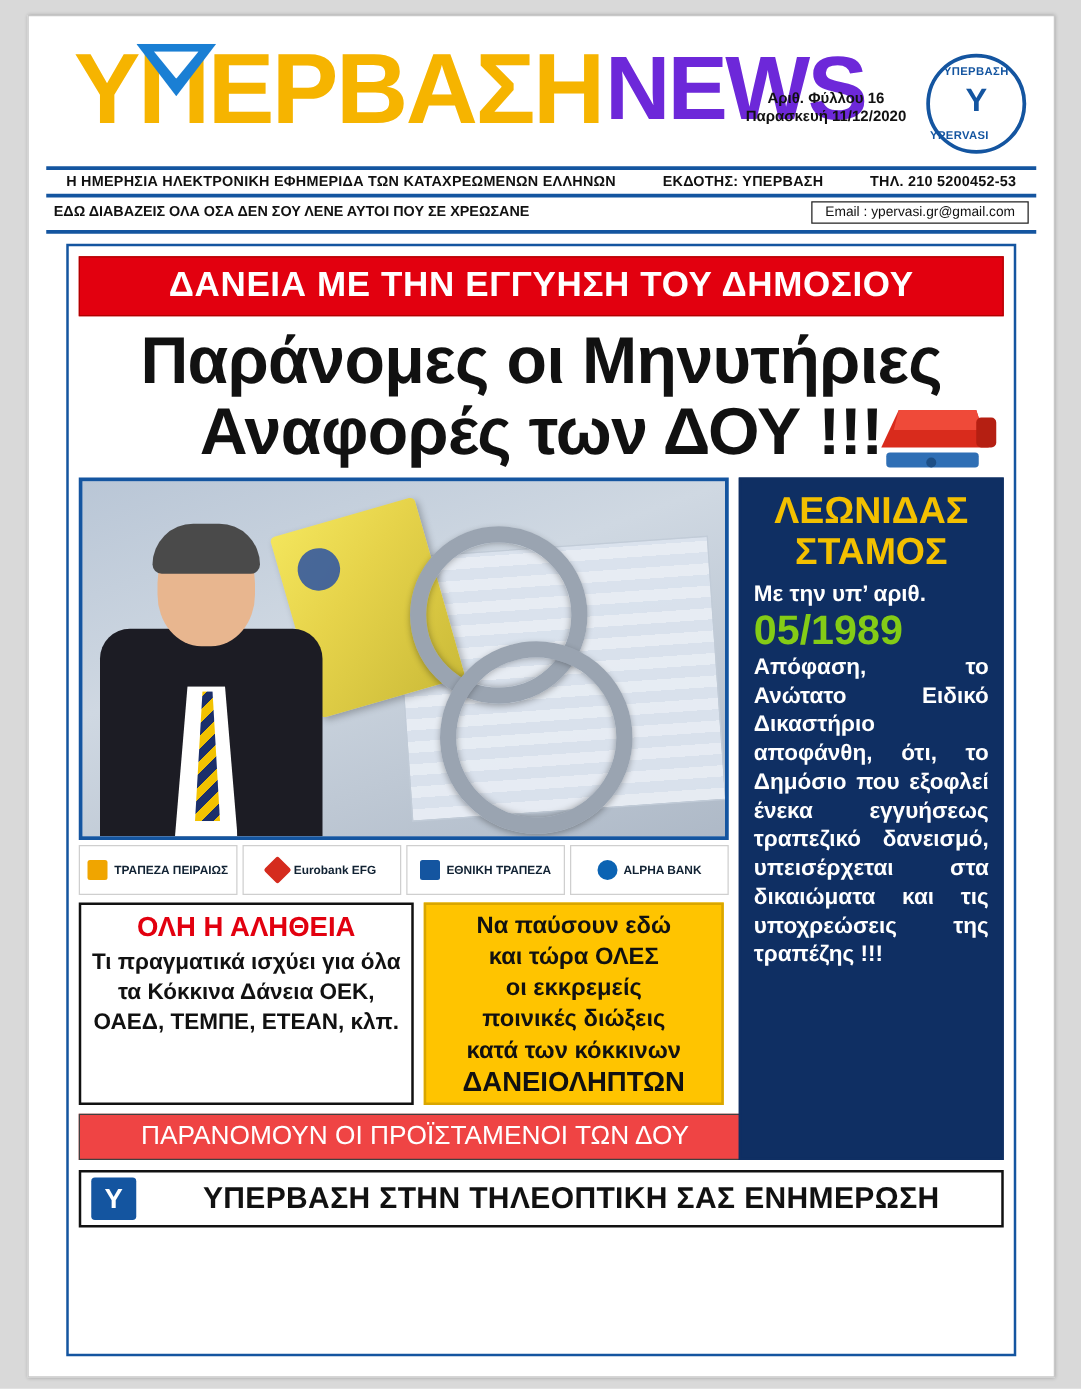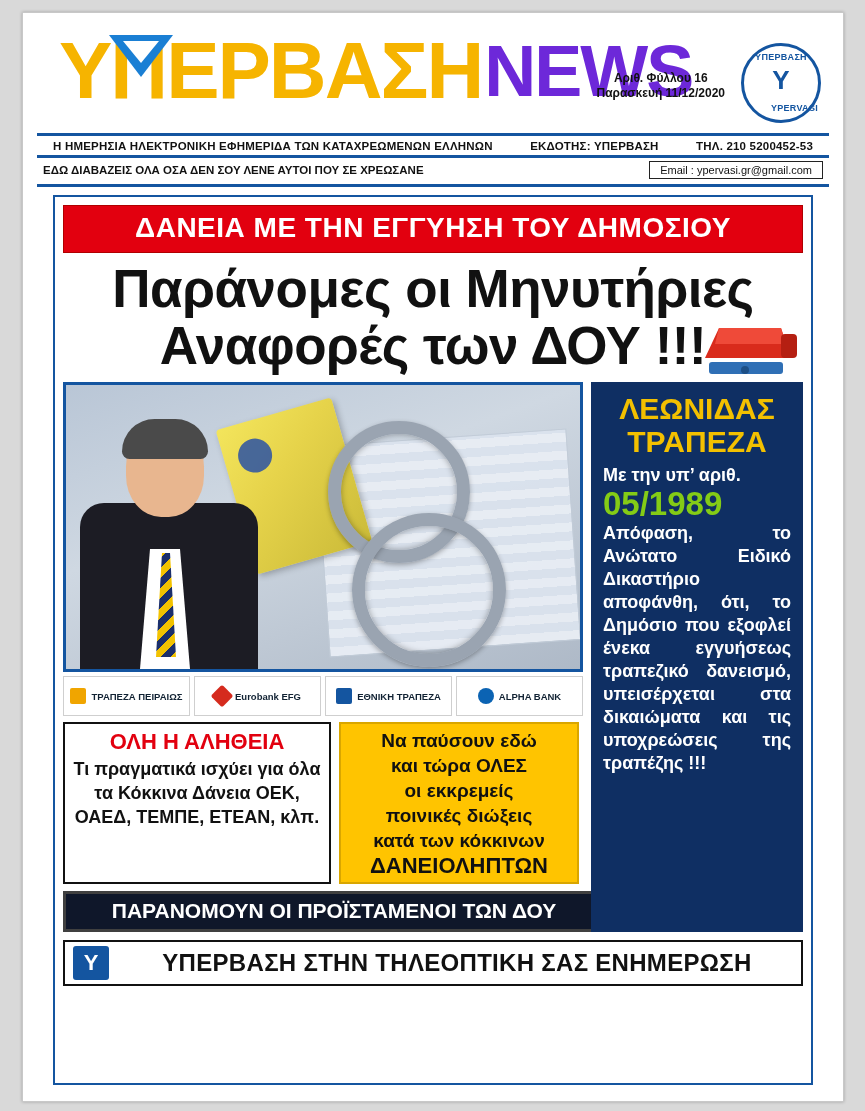--- a/index.html
+++ b/index.html
@@ -45,21 +45,21 @@
   }
   .stamp{
     position:absolute;right:22px;top:30px;width:74px;height:74px;border-radius:50%;
     border:3px solid #1455a0;background:#ffffff;
   }
   .stamp .st-top{
     position:absolute;left:0;right:0;top:6px;text-align:center;
     font-size:9px;font-weight:bold;color:#1455a0;letter-spacing:.3px;
   }
   .stamp .st-bot{
-    position:absolute;left:0;right:0;bottom:7px;text-align:right;
+    position:absolute;left:0;right:0;bottom:7px;text-align:left;
     font-size:9px;font-weight:bold;color:#1455a0;letter-spacing:.3px;
   }
   .stamp .st-y{
     position:absolute;left:0;right:0;top:21px;text-align:center;
     font-size:26px;font-weight:bold;color:#1455a0;line-height:26px;
   }
 
   .rule-blue{height:3px;background:#1455a0;margin:0 14px;}
   .subbar{
     margin:0 24px;display:flex;align-items:center;justify-content:space-between;
@@ -192,22 +192,22 @@
     color:#111;font-weight:bold;font-size:18px;line-height:24px;margin-top:2px;
   }
   .yellow-box{
     width:240px;background:#ffc400;border:2px solid #d9a600;box-sizing:border-box;
     padding:4px 6px;text-align:center;color:#111;font-weight:bold;
     font-size:19px;line-height:25px;
   }
   .yellow-box .last{font-size:22px;}
 
   .redbar2{
-    margin-top:7px;background:#0f172a;color:#ffffff;text-align:center;
-    font-weight:bold;font-size:21px;padding:5px 0 6px 0;border:3px solid #404040;
+    margin-top:7px;background:#ef4444;color:#ffffff;text-align:center;
+    font-weight:normal;font-size:21px;padding:5px 0 6px 0;border:1px solid #404040;
     width:536px;
   }
   .footer{
     margin-top:8px;border:2px solid #111;display:flex;align-items:center;
     padding:4px 8px;gap:12px;
   }
   .footer .fl{
     width:36px;height:34px;background:#1455a0;display:flex;align-items:center;
     justify-content:center;color:#fff;font-weight:bold;font-size:22px;border-radius:3px;
   }
@@ -317,21 +317,21 @@
             <div>κατά των κόκκινων</div>
             <div class="last">ΔΑΝΕΙΟΛΗΠΤΩΝ</div>
           </div>
         </div>
 
         <div class="redbar2">ΠΑΡΑΝΟΜΟΥΝ ΟΙ ΠΡΟΪΣΤΑΜΕΝΟΙ ΤΩΝ ΔΟΥ</div>
       </div>
 
       <div class="blue-col">
         <div class="name">ΛΕΩΝΙΔΑΣ</div>
-        <div class="name">ΤΡΑΠΕΖΑ</div>
+        <div class="name">ΣΤΑΜΟΣ</div>
         <div class="lead">Με την υπ’ αριθ.</div>
         <div class="big">05/1989</div>
         <div class="txt">Απόφαση, το Ανώτατο Ειδικό Δικαστήριο αποφάνθη, ότι, το Δημόσιο που εξοφλεί ένεκα εγγυήσεως τραπεζικό δανεισμό, υπεισέρχεται στα δικαιώματα και τις υποχρεώσεις της τραπέζης !!!</div>
       </div>
     </div>
 
     <div class="footer">
       <div class="fl">Υ</div>
       <div class="ft">ΥΠΕΡΒΑΣΗ ΣΤΗΝ ΤΗΛΕΟΠΤΙΚΗ ΣΑΣ ΕΝΗΜΕΡΩΣΗ</div>
     </div>

